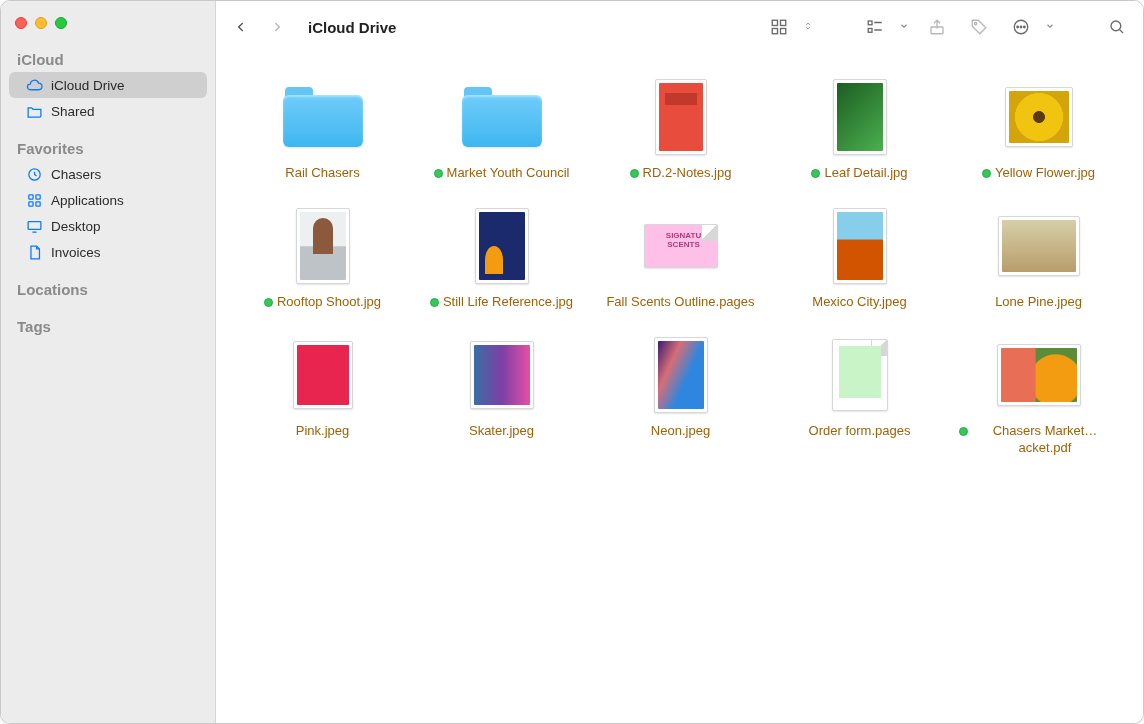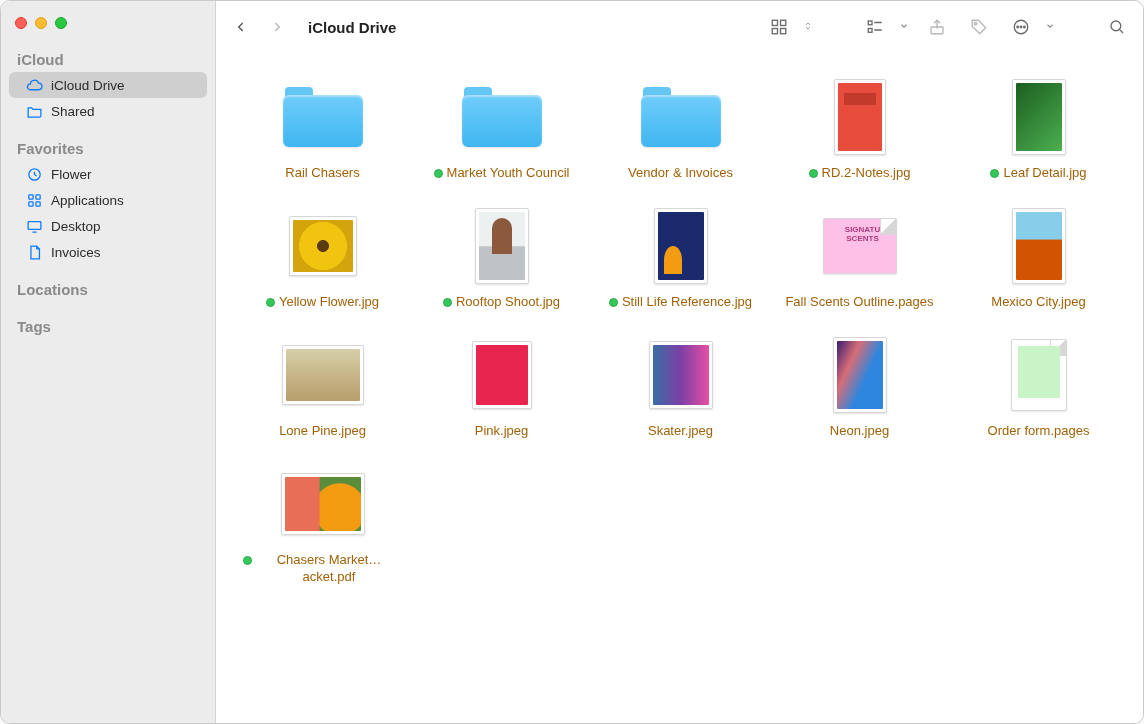--- a/index.html
+++ b/index.html
@@ -229,21 +229,21 @@
 
     <div class="side-gap"></div>
     <div class="side-section-title">Favorites</div>
     <div class="side-item">
       <span class="side-icon">
         <svg viewBox="0 0 24 24" fill="none" stroke="currentColor" stroke-width="1.8">
             <circle cx="12" cy="12" r="8"></circle>
             <path d="M12 8v4l3 2"></path>
           </svg>
       </span>
-      <span>Flower</span>
+      <span>Chasers</span>
     </div>
     <div class="side-item">
       <span class="side-icon">
         <svg viewBox="0 0 24 24" fill="none" stroke="currentColor" stroke-width="1.8">
             <rect x="4" y="4" width="6" height="6" rx="1"></rect>
             <rect x="14" y="4" width="6" height="6" rx="1"></rect>
             <rect x="4" y="14" width="6" height="6" rx="1"></rect>
             <rect x="14" y="14" width="6" height="6" rx="1"></rect>
           </svg>
       </span>
@@ -364,28 +364,20 @@
             <div class="thumb">
               <div class="folder-shape"></div>
             </div>
             <div class="label-row">
               <span class="tag-dot"></span>
               <span class="fname">Market Youth Council</span>
             </div>
           </div>
           <div class="item">
             <div class="thumb">
-              <div class="folder-shape"></div>
-            </div>
-            <div class="label-row">
-              <span class="fname">Vendor &amp; Invoices</span>
-            </div>
-          </div>
-          <div class="item">
-            <div class="thumb">
               <div class="img-thumb">
                 <div class="inner th-rd2"></div>
               </div>
             </div>
             <div class="label-row">
               <span class="tag-dot"></span>
               <span class="fname">RD.2-Notes.jpg</span>
             </div>
           </div>
           <div class="item">
@@ -427,21 +419,21 @@
                 <div class="inner th-still"></div>
               </div>
             </div>
             <div class="label-row">
               <span class="tag-dot"></span>
               <span class="fname">Still Life Reference.jpg</span>
             </div>
           </div>
           <div class="item">
             <div class="thumb">
-              <div class="doc-thumb th-scents" style="width: 74px; height: 56px; background: rgb(255, 192, 232);">
+              <div class="doc-thumb th-scents" style="width: 74px; height: 44px; background: rgb(255, 192, 232);">
                 <div class="fold"></div>
                 <div style="position: absolute; top: 6px; left: 6px; font-size: 8px; font-weight: 700; color: rgb(176, 58, 122);">SIGNATU
 SCENTS</div>
               </div>
             </div>
             <div class="label-row">
               <span class="fname">Fall Scents Outline.pages</span>
             </div>
           </div>
           <div class="item">

